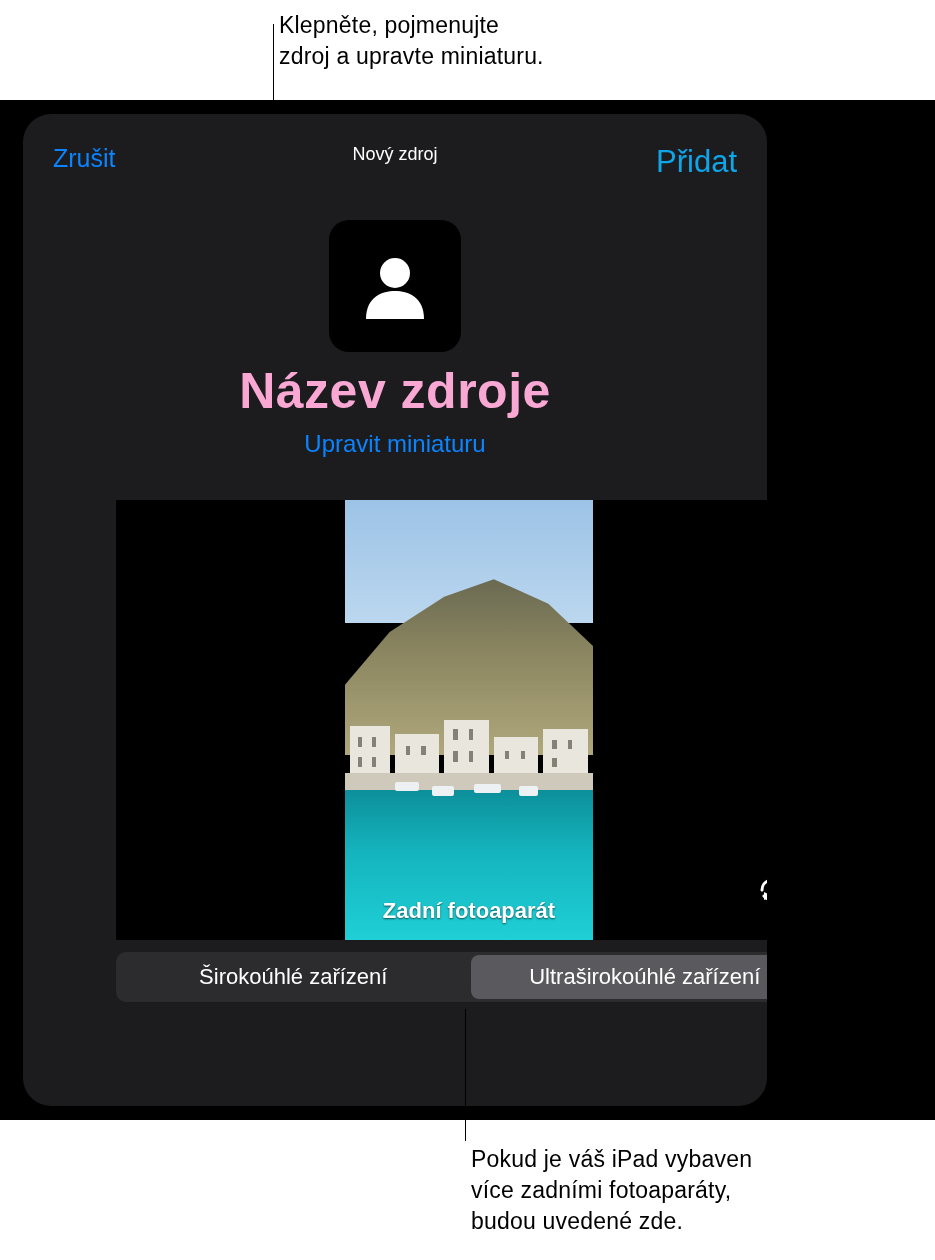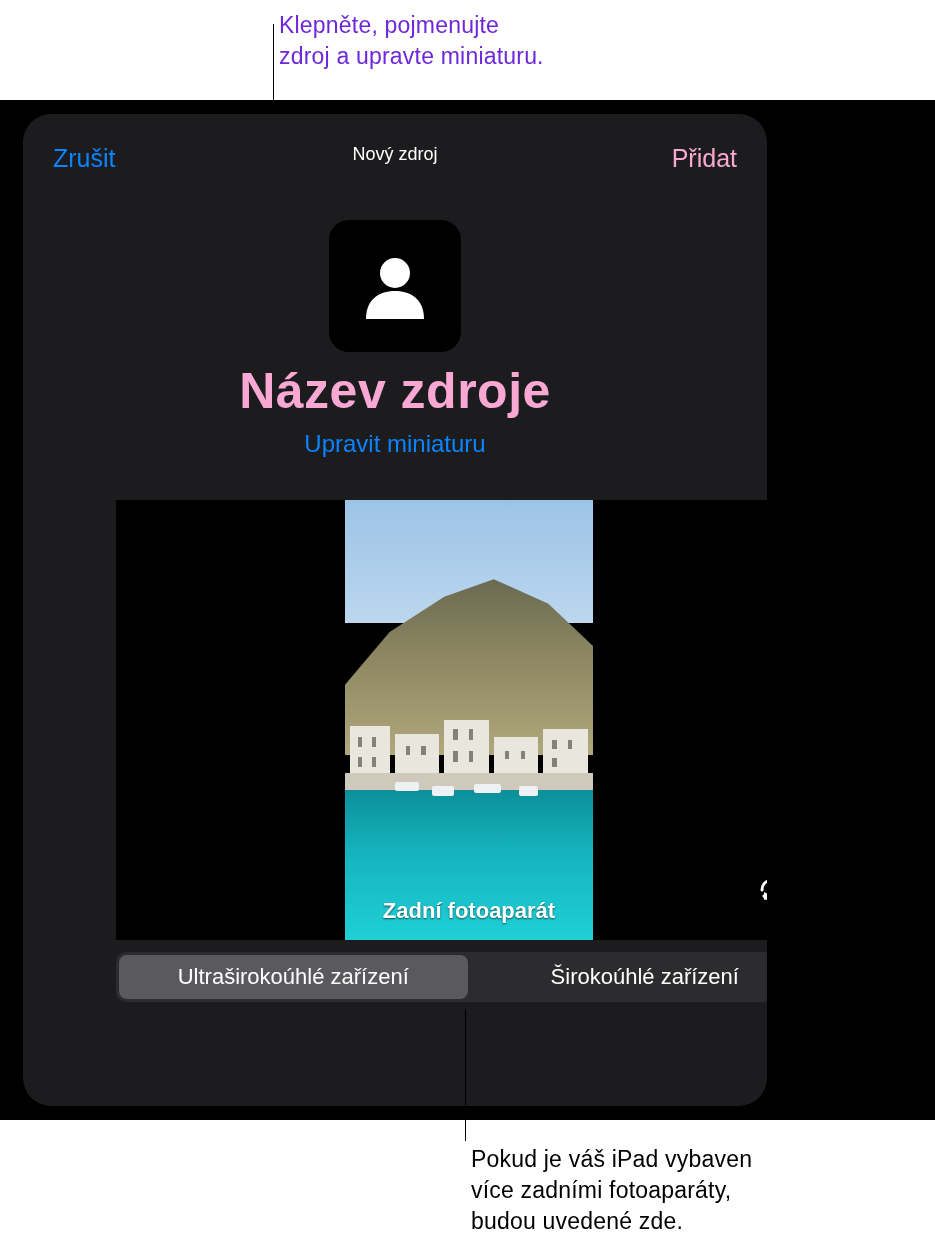--- a/index.html
+++ b/index.html
@@ -14,21 +14,21 @@
     position: relative;
   }
 
   
   .callout-top {
     position: absolute;
     left: 279px;
     top: 10px;
     font-size: 23px;
     line-height: 1.35;
-    color: #6d28d9;
+    color: #000000;
     letter-spacing: 0.2px;
   }
   .callout-top-leader {
     position: absolute;
     left: 273px;
     top: 24px;
     width: 1px;
     height: 412px;
     background: #000;
   }
@@ -98,22 +98,22 @@
     transform: translateX(-50%);
     top: 30px;
     color: #fff;
     font-size: 18px;
     font-weight: 400;
   }
   .sheet-add {
     position: absolute;
     right: 30px;
     top: 30px;
-    color: #f9a8d4;
-    font-size: 25px;
+    color: #0ea5e9;
+    font-size: 31px;
   }
 
   .avatar-tile {
     position: absolute;
     left: 50%;
     transform: translateX(-50%);
     top: 106px;
     width: 132px;
     height: 132px;
     background: #000;
@@ -327,25 +327,25 @@
           <path d="M12 22 a10 10 0 0 1 18 -6" fill="none" stroke="#fff" stroke-width="3" stroke-linecap="round"></path>
           <polygon points="30,12 30,20 22,16" fill="#fff"></polygon>
           <path d="M32 22 a10 10 0 0 1 -18 6" fill="none" stroke="#fff" stroke-width="3" stroke-linecap="round"></path>
           <polygon points="14,32 14,24 22,28" fill="#fff"></polygon>
         </svg>
       </span>
     </div>
   </div>
 
   <div class="segmented">
+    <div class="segment">
+      <span>Širokoúhlé zařízení</span>
+    </div>
     <div class="segment selected">
       <span>Ultraširokoúhlé zařízení</span>
-    </div>
-    <div class="segment">
-      <span>Širokoúhlé zařízení</span>
     </div>
   </div>
 
 </div>
 
 <div class="callout-bottom-leader"></div>
 <div class="callout-bottom">
   <span style="white-space:pre-line;">Pokud je váš iPad vybaven
 více zadními fotoaparáty,
 budou uvedené zde.</span>

